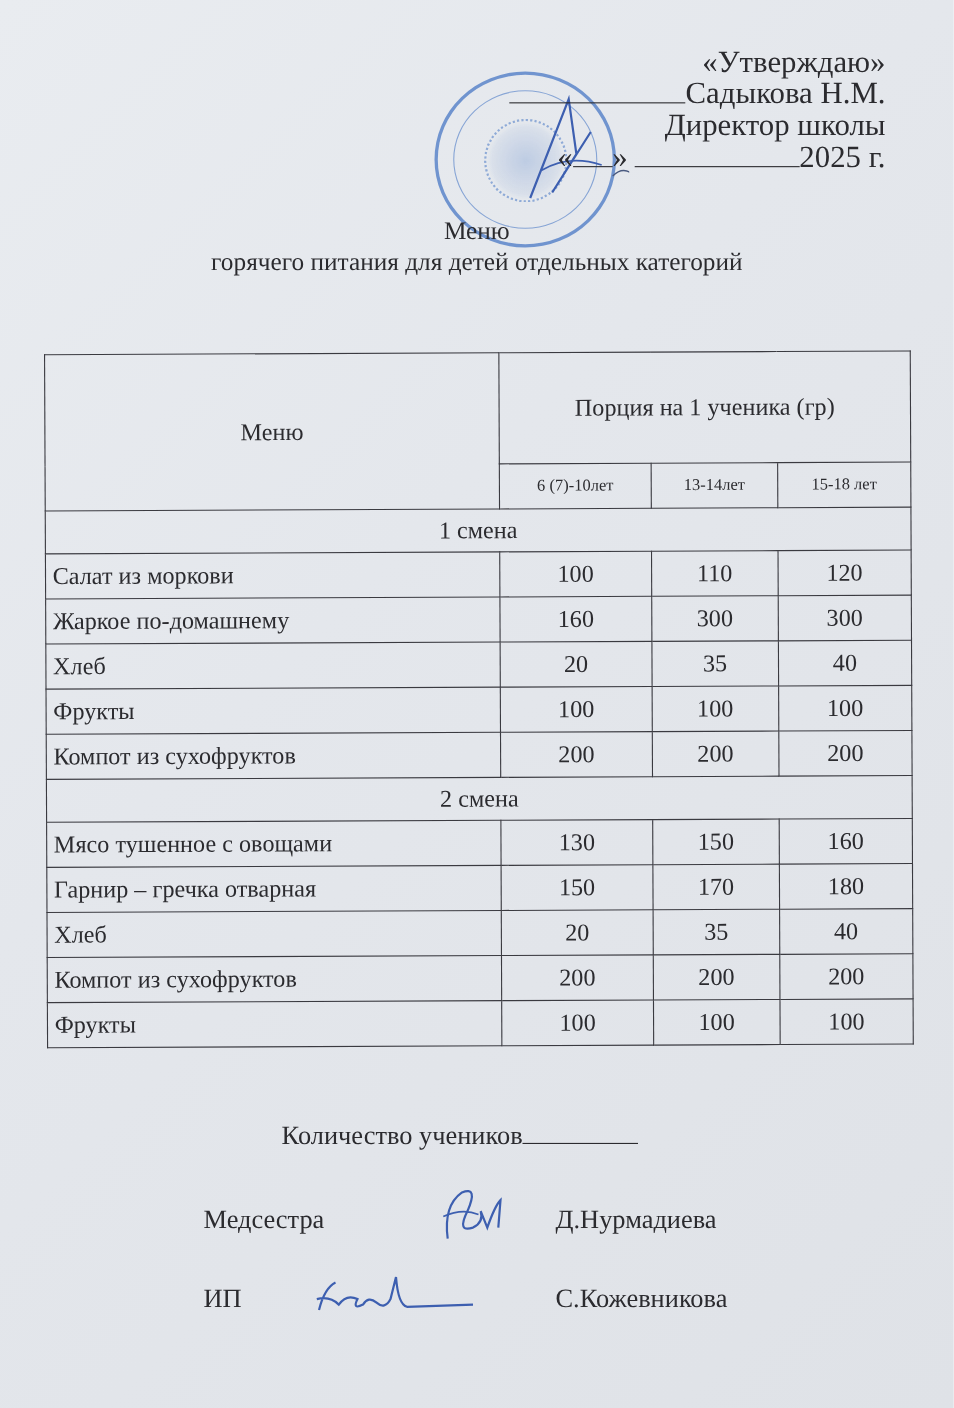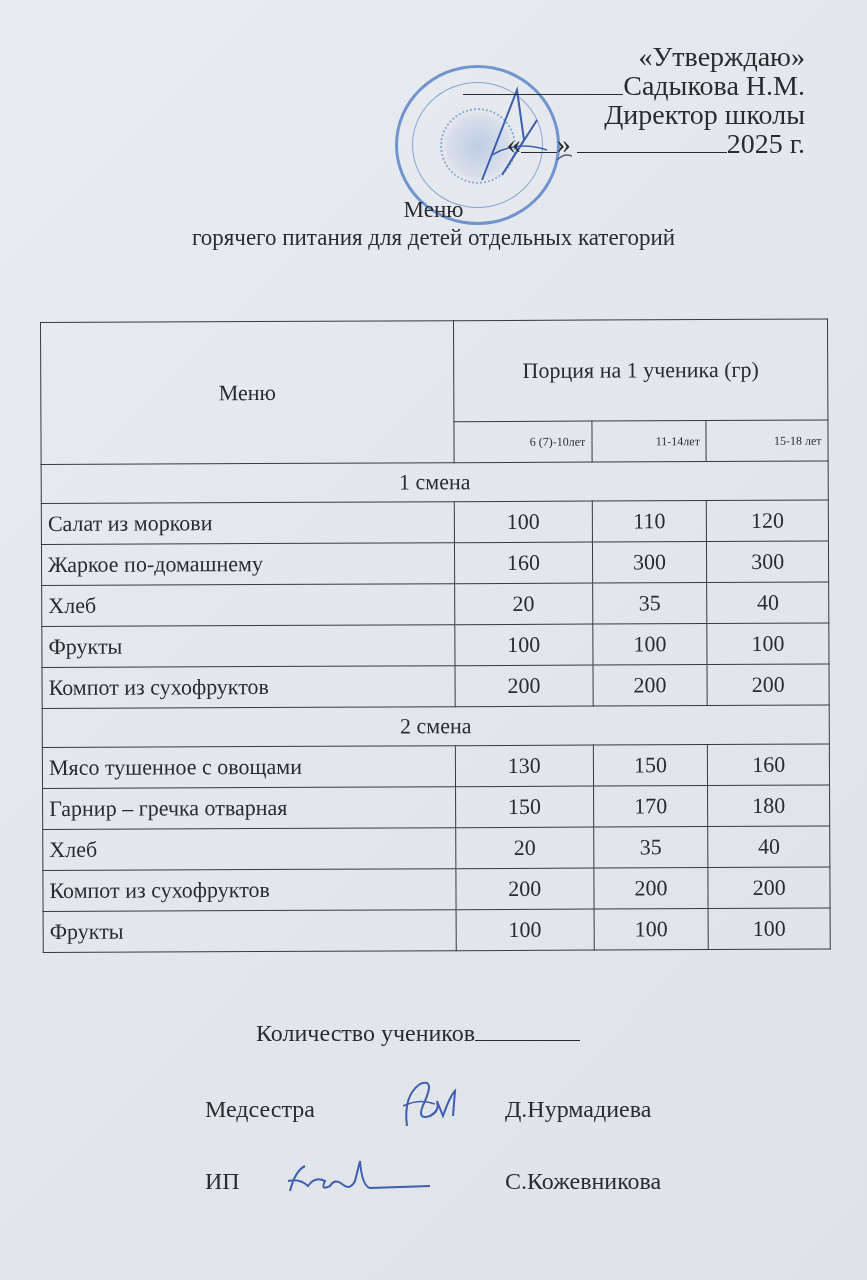--- a/index.html
+++ b/index.html
@@ -98,22 +98,22 @@
       height: 140px;
       text-align: center;
       vertical-align: middle;
     }
     th.portion-head {
       height: 100px;
       text-align: center;
     }
     th.age-head {
       height: 40px;
-      font-size: 12px;
-      text-align: right;
+      font-size: 15px;
+      text-align: center;
     }
     td.shift {
       text-align: center;
       height: 38px;
     }
     td.dish {
       height: 40px;
       text-align: left;
       padding-left: 8px;
     }
@@ -140,21 +140,20 @@
       border-bottom: 1.5px solid #2b2b2f;
     }
     .sig-row {
       position: absolute;
       left: 185px;
       width: 560px;
     }
     .sig-row .role {
       position: absolute;
       left: 0;
-      margin-left: 20px;
     }
     .sig-row .sig-mark {
       position: absolute;
       left: 210px;
       top: -20px;
     }
     .sig-row .person {
       position: absolute;
       left: 320px;
       text-align: right;
@@ -192,21 +191,21 @@
 </div>
 
 <table class="menu-table">
   <thead>
     <tr>
       <th class="menu-head" rowspan="2">Меню</th>
       <th class="portion-head" colspan="3">Порция на 1 ученика (гр)</th>
     </tr>
     <tr>
       <th class="age-head">6 (7)-10лет</th>
-      <th class="age-head">11-14лет</th>
+      <th class="age-head">13-14лет</th>
       <th class="age-head">15-18 лет</th>
     </tr>
   </thead>
   <tbody>
     <tr>
         <td class="shift" colspan="4">1 смена</td>
       </tr>
     <tr>
       <td class="dish">Салат из моркови</td>
       <td class="num">100</td>

